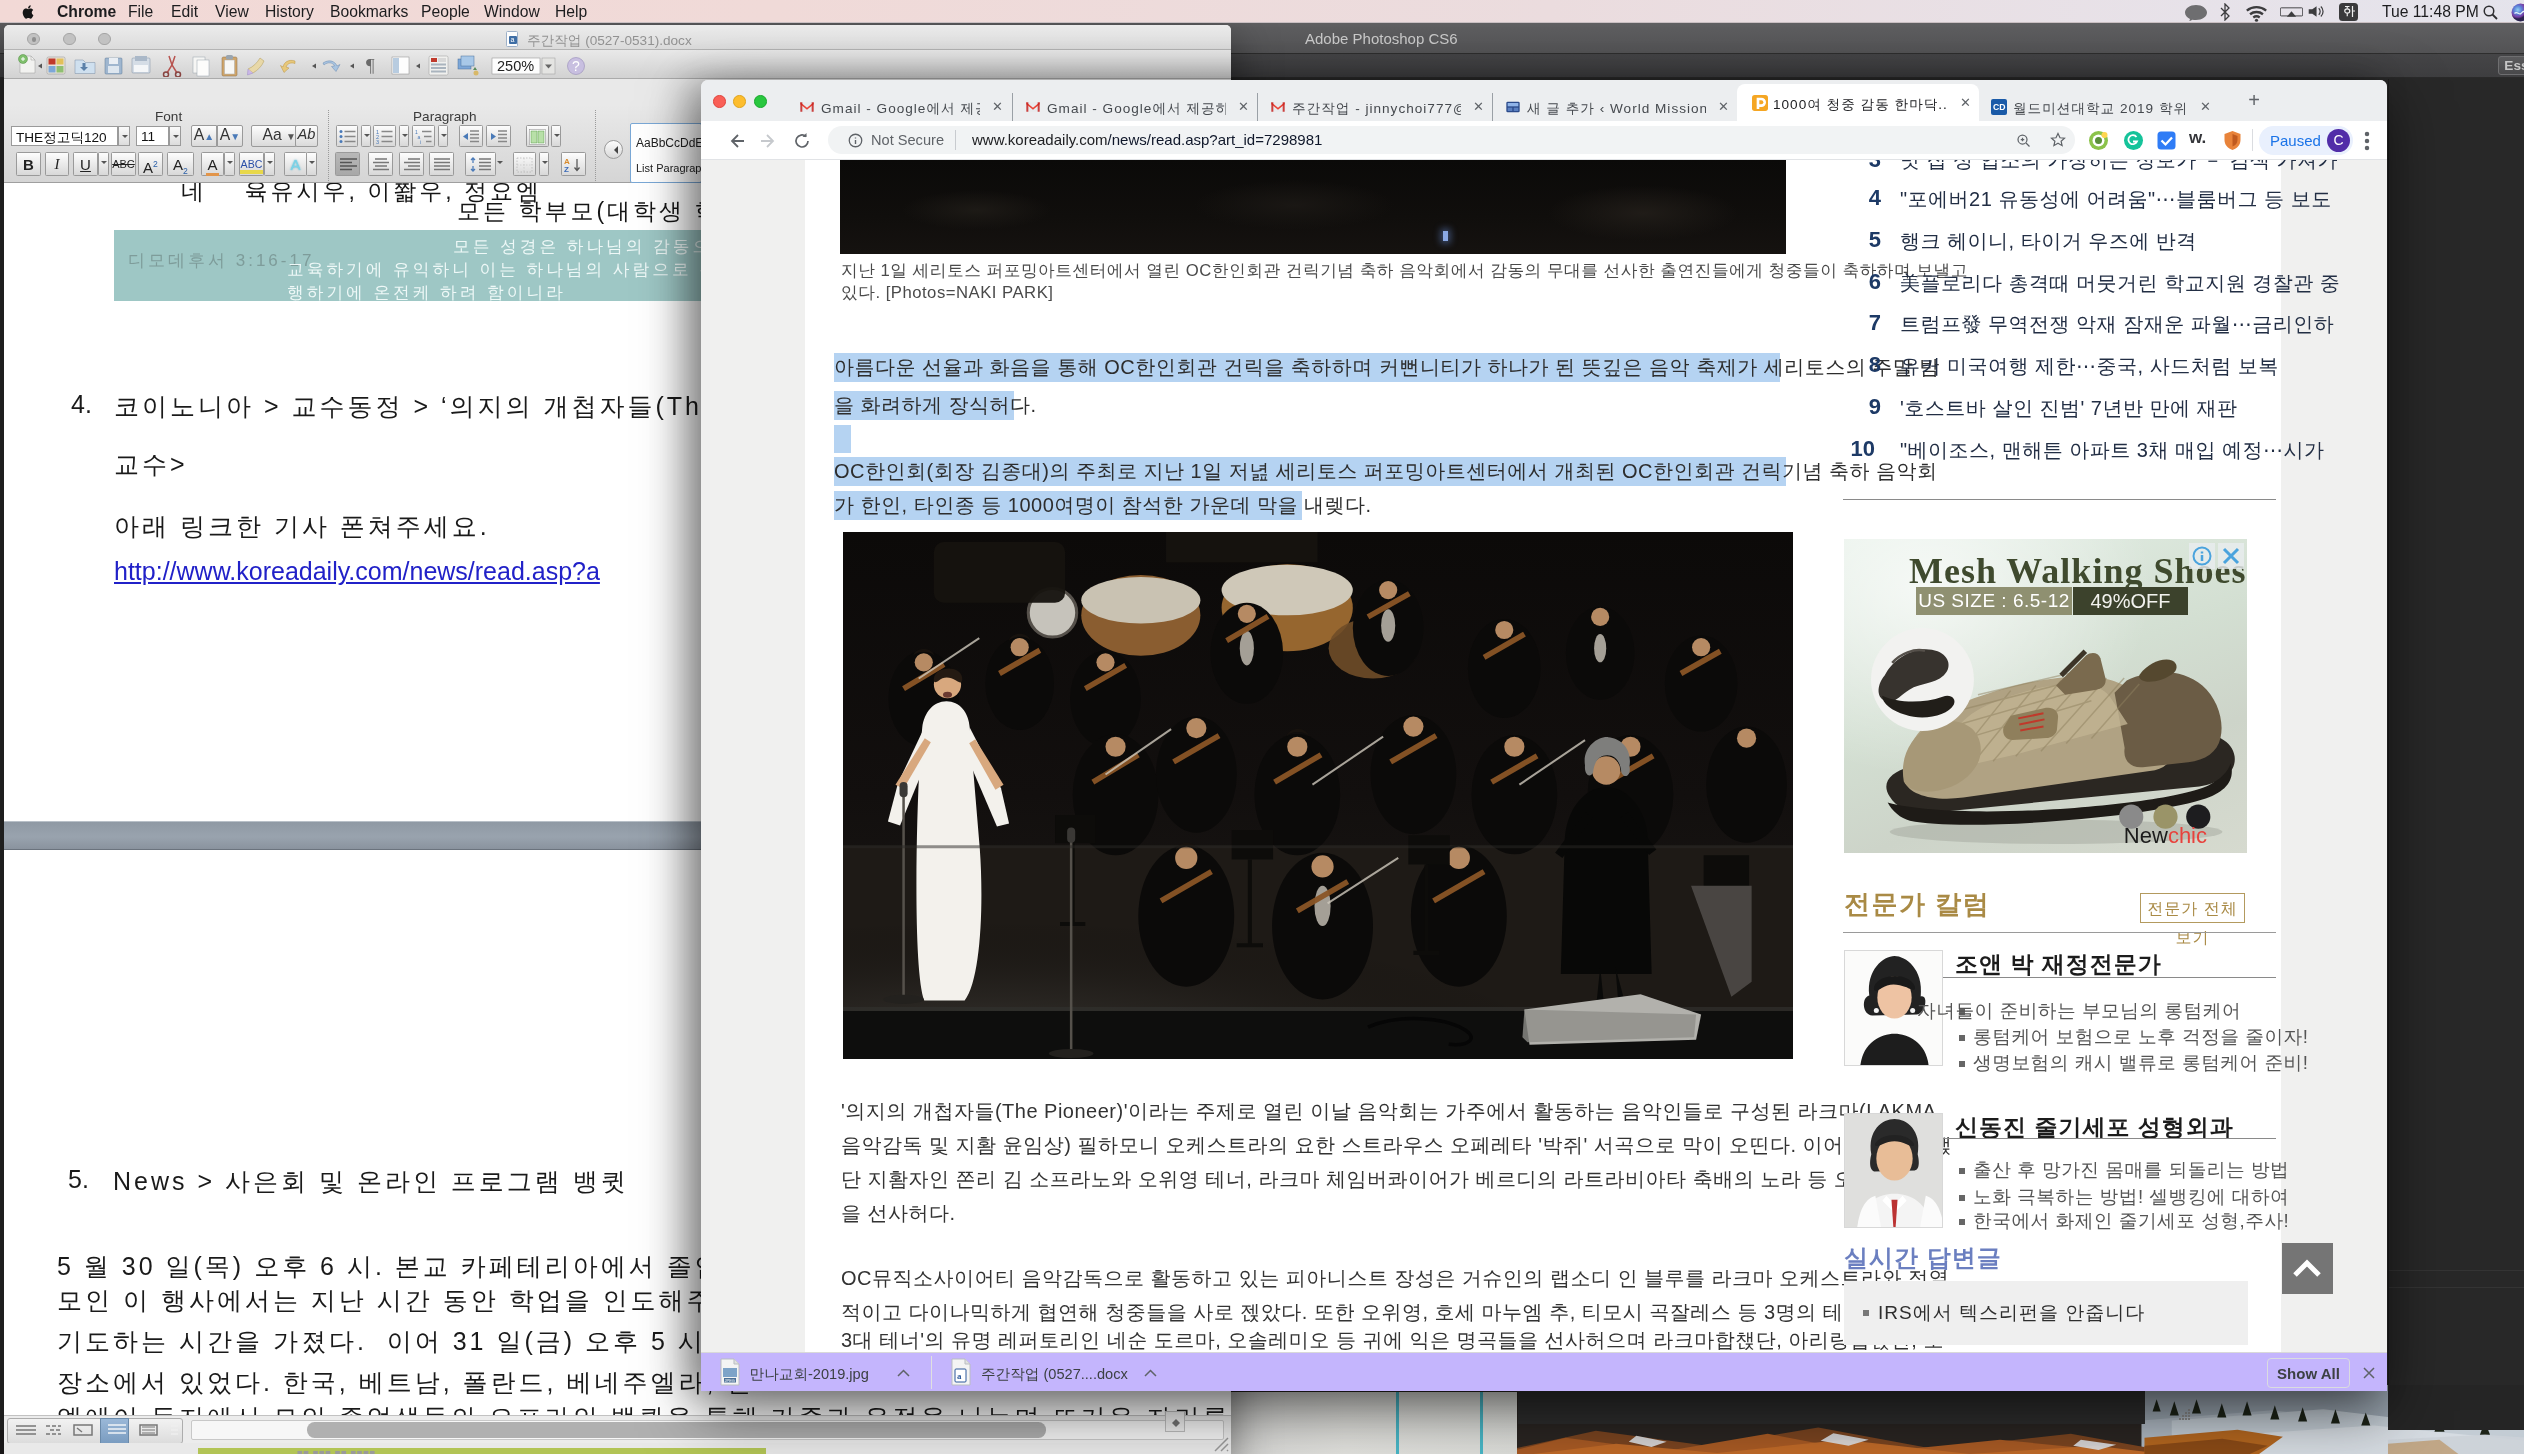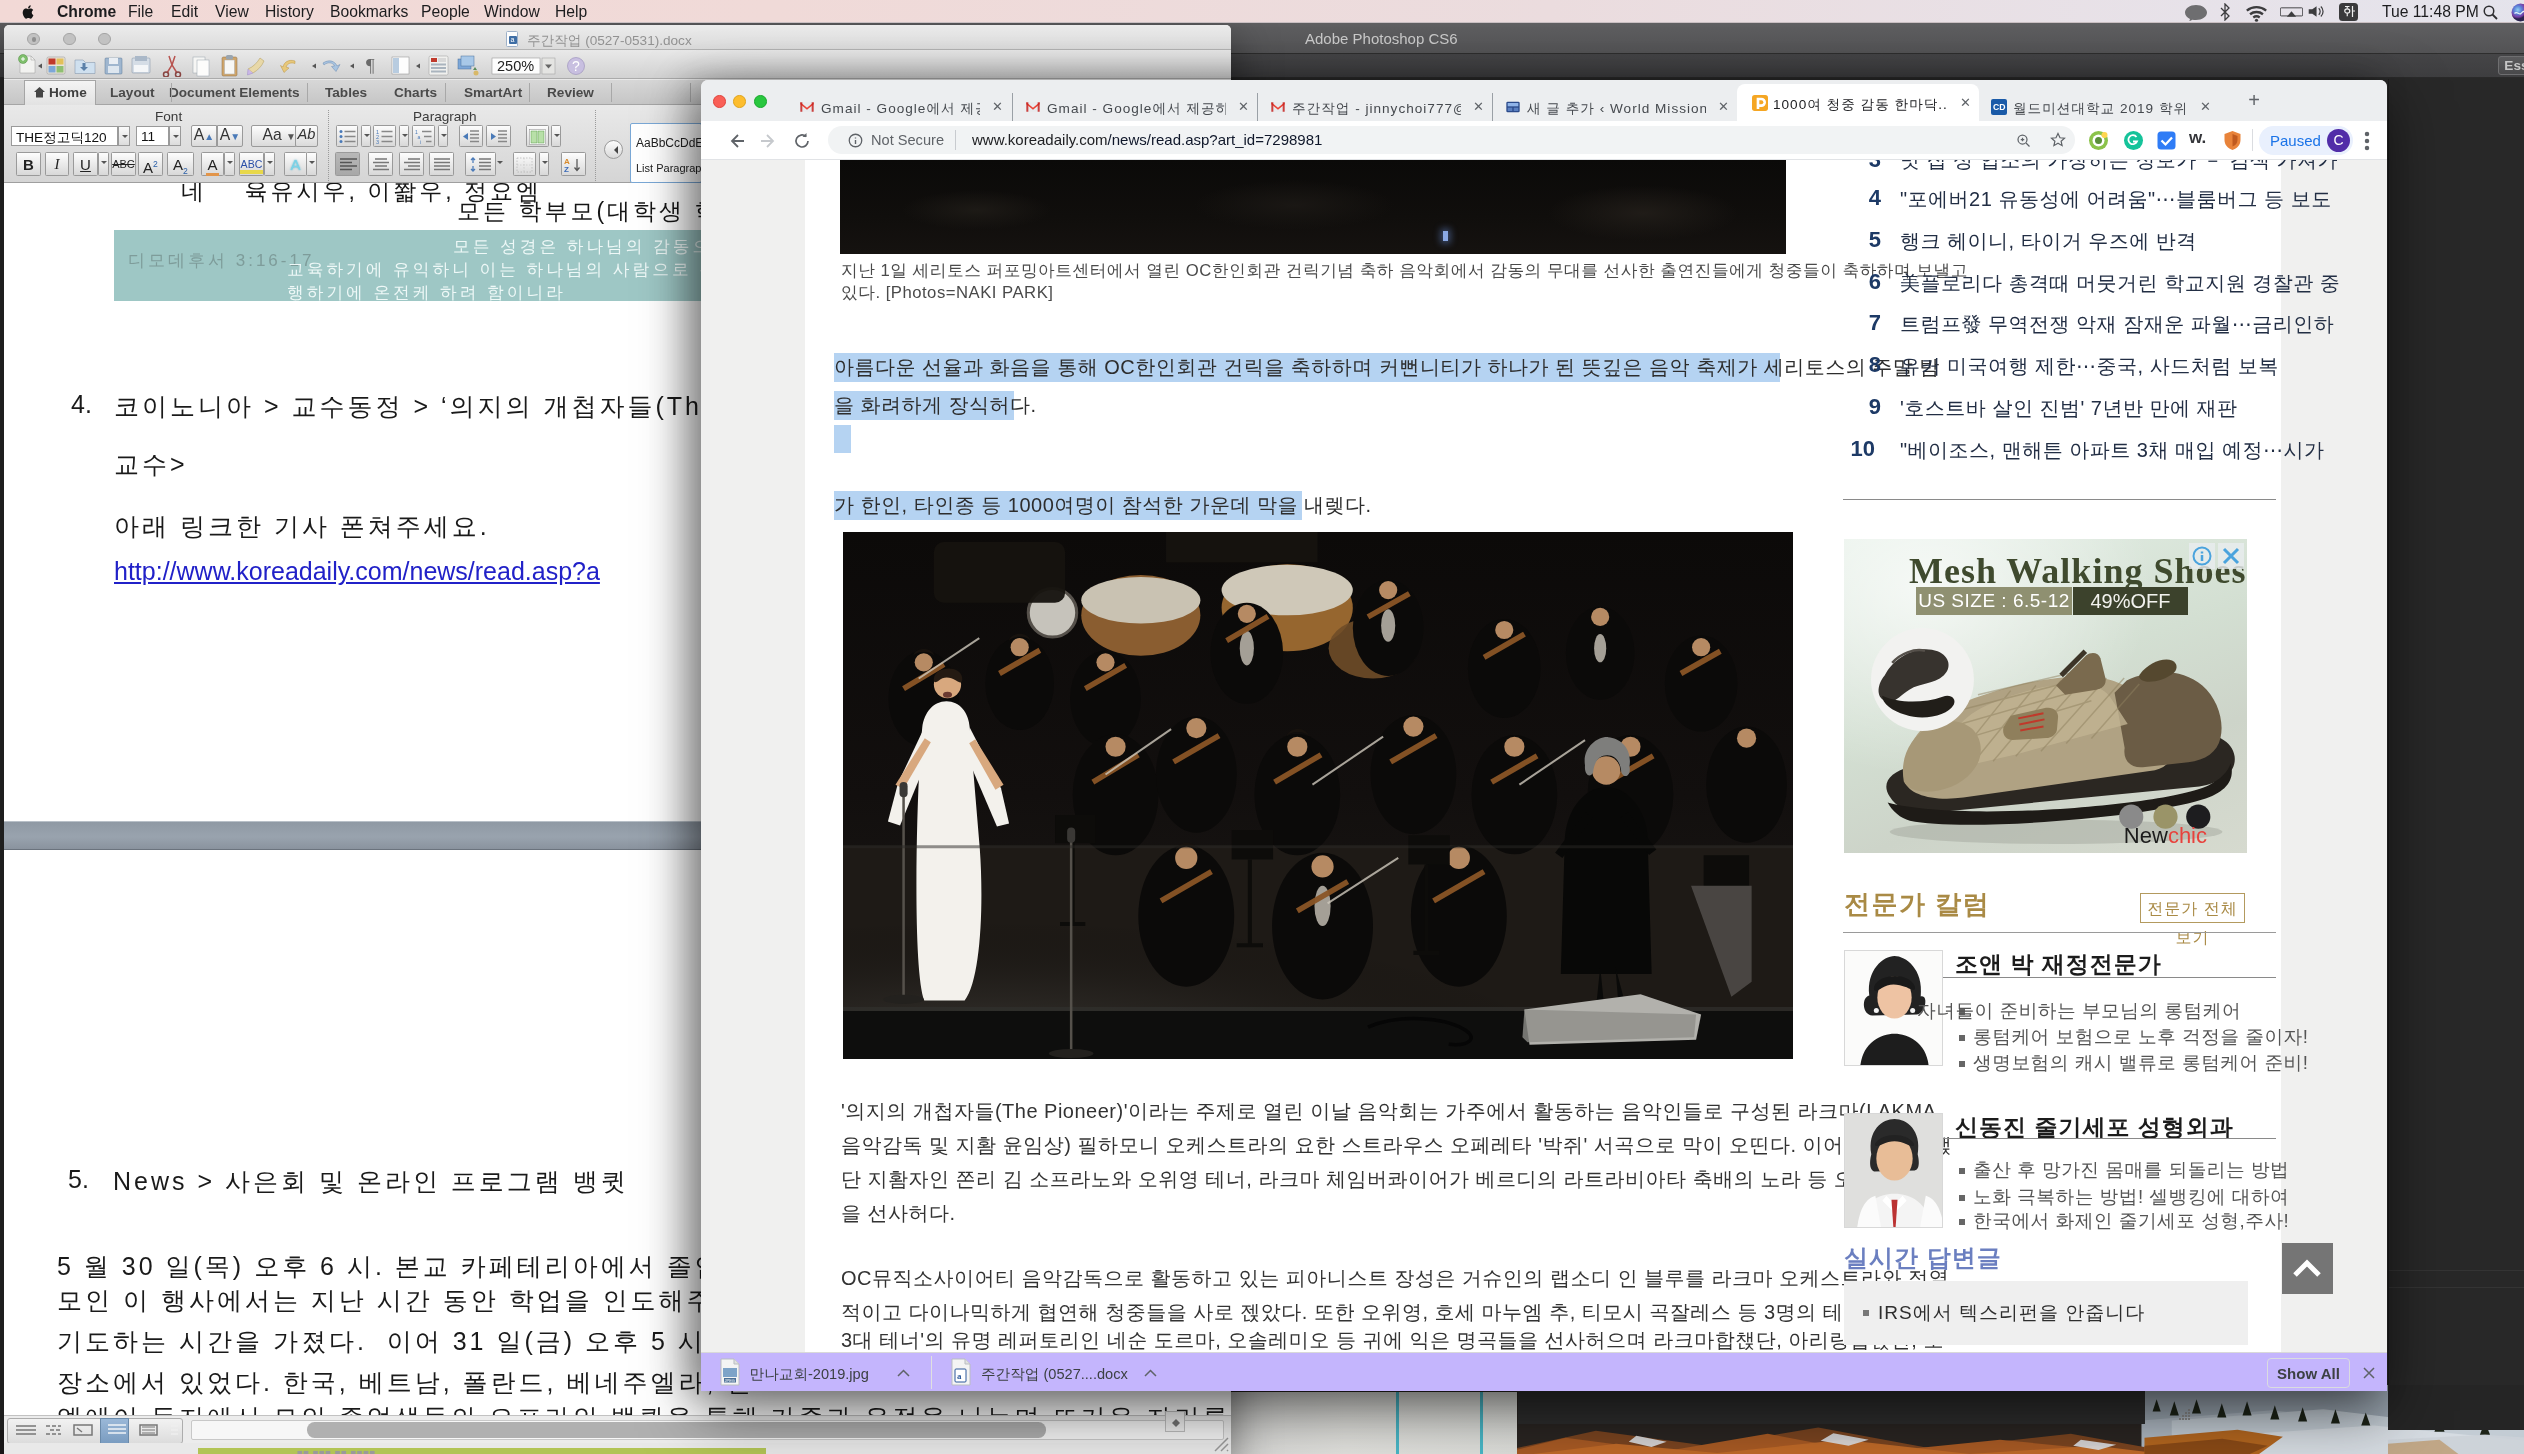--- a/index.html
+++ b/index.html
@@ -206,39 +206,20 @@
           <circle cx="36" cy="34" r="5" fill="#d8b868"></circle>
         </g>
       <rect x="952" y="10" width="96" height="32" fill="#fdfdfd" stroke="#8a8a8a"></rect>
       <text x="962" y="35" font-size="29" fill="#222">250%</text>
       <rect x="1052" y="10" width="26" height="32" fill="#e4e4e2" stroke="#9a9a9a"></rect>
         <path d="M1058 23l7 8 7-8z" fill="#666"></path>
       <circle cx="1120" cy="26" r="17" fill="#c8bfe0" stroke="#8a7fb0"></circle>
         <text x="1112" y="36" font-size="28" fill="#fff">?</text>
     </svg>
   </div>
-  <div id="wtabs">
-    <div class="abs" style="left:20px;top:0;width:72px;height:25px;background:linear-gradient(#f4f4f4,#e2e2e2);border:0.5px solid #a5a5a5;border-bottom:none"></div>
-    <svg class="abs" style="left:29px;top:6px" width="13" height="13" viewBox="0 0 26 26">
-        <path d="M13 2L2 12h4v11h14V12h4z" fill="#444"></path>
-      </svg>
-    <span class="abs" style="left:45px;top:5px;font-size:13.6px;font-weight:bold;color:#3f3f3f">Home</span>
-    <span class="abs" style="left:106px;top:5px;font-size:13.6px;font-weight:bold;color:#4a4a4a">Layout</span>
-    <span class="abs" style="left:165px;top:5px;font-size:13.6px;font-weight:bold;color:#4a4a4a">Document Elements</span>
-    <span class="abs" style="left:321px;top:5px;font-size:13.6px;font-weight:bold;color:#4a4a4a">Tables</span>
-    <span class="abs" style="left:390px;top:5px;font-size:13.6px;font-weight:bold;color:#4a4a4a">Charts</span>
-    <span class="abs" style="left:460px;top:5px;font-size:13.6px;font-weight:bold;color:#4a4a4a">SmartArt</span>
-    <span class="abs" style="left:543px;top:5px;font-size:13.6px;font-weight:bold;color:#4a4a4a">Review</span>
-    <i class="abs" style="left:167px;top:3px;width:0.5px;height:19px;background:#a8a8a8"></i>
-    <i class="abs" style="left:303px;top:3px;width:0.5px;height:19px;background:#a8a8a8"></i>
-    <i class="abs" style="left:441px;top:3px;width:0.5px;height:19px;background:#a8a8a8"></i>
-    <i class="abs" style="left:525px;top:3px;width:0.5px;height:19px;background:#a8a8a8"></i>
-    <i class="abs" style="left:607px;top:3px;width:0.5px;height:19px;background:#a8a8a8"></i>
-    <i class="abs" style="left:686px;top:3px;width:0.5px;height:19px;background:#a8a8a8"></i>
-  </div>
   <div id="wribbon">
     <span class="abs" style="left:151px;top:4px;font-size:13.6px;color:#3a3a3a">Font</span>
     <span class="abs" style="left:409px;top:4px;font-size:13.6px;color:#3a3a3a">Paragraph</span>
     <i class="abs" style="left:324px;top:5px;width:0;height:91px;border-left:1px dotted #9a9a9a"></i>
     <i class="abs" style="left:591px;top:5px;width:0;height:91px;border-left:1px dotted #9a9a9a"></i>
 
     <span class="abs" style="left:7px;top:21px;width:107px;height:20px;background:#fff;border:0.5px solid #9a9a9a;font-size:13.6px;padding:2px 4px;color:#111">THE정고딕120</span>
     <span class="abs" style="left:114px;top:21px;width:12px;height:20px;background:linear-gradient(#fafafa,#dcdcdc);border:0.5px solid #9a9a9a">
         <b class="abs" style="left:2.5px;top:7.6px;border:3.5px solid transparent;border-top-color:#555"></b>
       </span>
@@ -565,20 +546,21 @@
       <div class="abs" style="left:61px;top:30px;width:151px;height:40px;background:radial-gradient(ellipse,#1d1a16,transparent 70%)"></div>
       <div class="abs" style="left:353px;top:20px;width:202px;height:50px;background:radial-gradient(ellipse,#1a1714,transparent 70%)"></div>
       <div class="abs" style="left:707px;top:25px;width:192px;height:56px;background:radial-gradient(ellipse,#201c18,transparent 70%)"></div>
       <div class="abs" style="left:603px;top:71px;width:5px;height:10px;background:#8aa8e4;box-shadow:0 0 7px 2.5px rgba(110,150,230,.45)"></div>
     </div>
     <div class="cap" style="left:140px;top:99px">지난 1일 세리토스 퍼포밍아트센터에서 열린 OC한인회관 건릭기념 축하 음악회에서 감동의 무대를 선사한 출연진들에게 청중들이 축하하며 보낼고</div>
     <div class="cap" style="left:140px;top:121px">있다. [Photos=NAKI PARK]</div>
     <div class="hl" style="left:133px;top:193px;width:946px;height:29px">아름다운 선율과 화음을 통해 OC한인회관 건릭을 축하하며 커뻔니티가 하나가 된 뜻깊은 음악 축제가 세리토스의 주말 밤</div>
     <div class="hl" style="left:133px;top:231px;width:180px;height:29px">을 화려하게 장식허다.</div>
     <div class="hl" style="left:133px;top:265px;width:17px;height:28px"></div>
+    <div class="hl" style="left:133px;top:297px;width:952px;height:29px">OC한인회(회장 김종대)의 주최로 지난 1일 저녎 세리토스 퍼포밍아트센터에서 개최된 OC한인회관 건릭기념 축하 음악회</div>
     <div class="hl" style="left:133px;top:331px;width:468px;height:29px">가 한인, 타인종 등 1000여명이 참석한 가운데 막을 내렞다.</div>
 
     <svg class="abs" style="left:142px;top:372px" width="950" height="527" viewBox="0 0 1882 1043" preserveAspectRatio="none">
       <defs>
         <linearGradient id="pbg" x1="0" y1="0" x2="0" y2="1">
             <stop offset="0" stop-color="#0c0a09"></stop>
             <stop offset=".5" stop-color="#120f0e"></stop>
             <stop offset=".75" stop-color="#181513"></stop>
             <stop offset="1" stop-color="#131211"></stop>
           </linearGradient>

